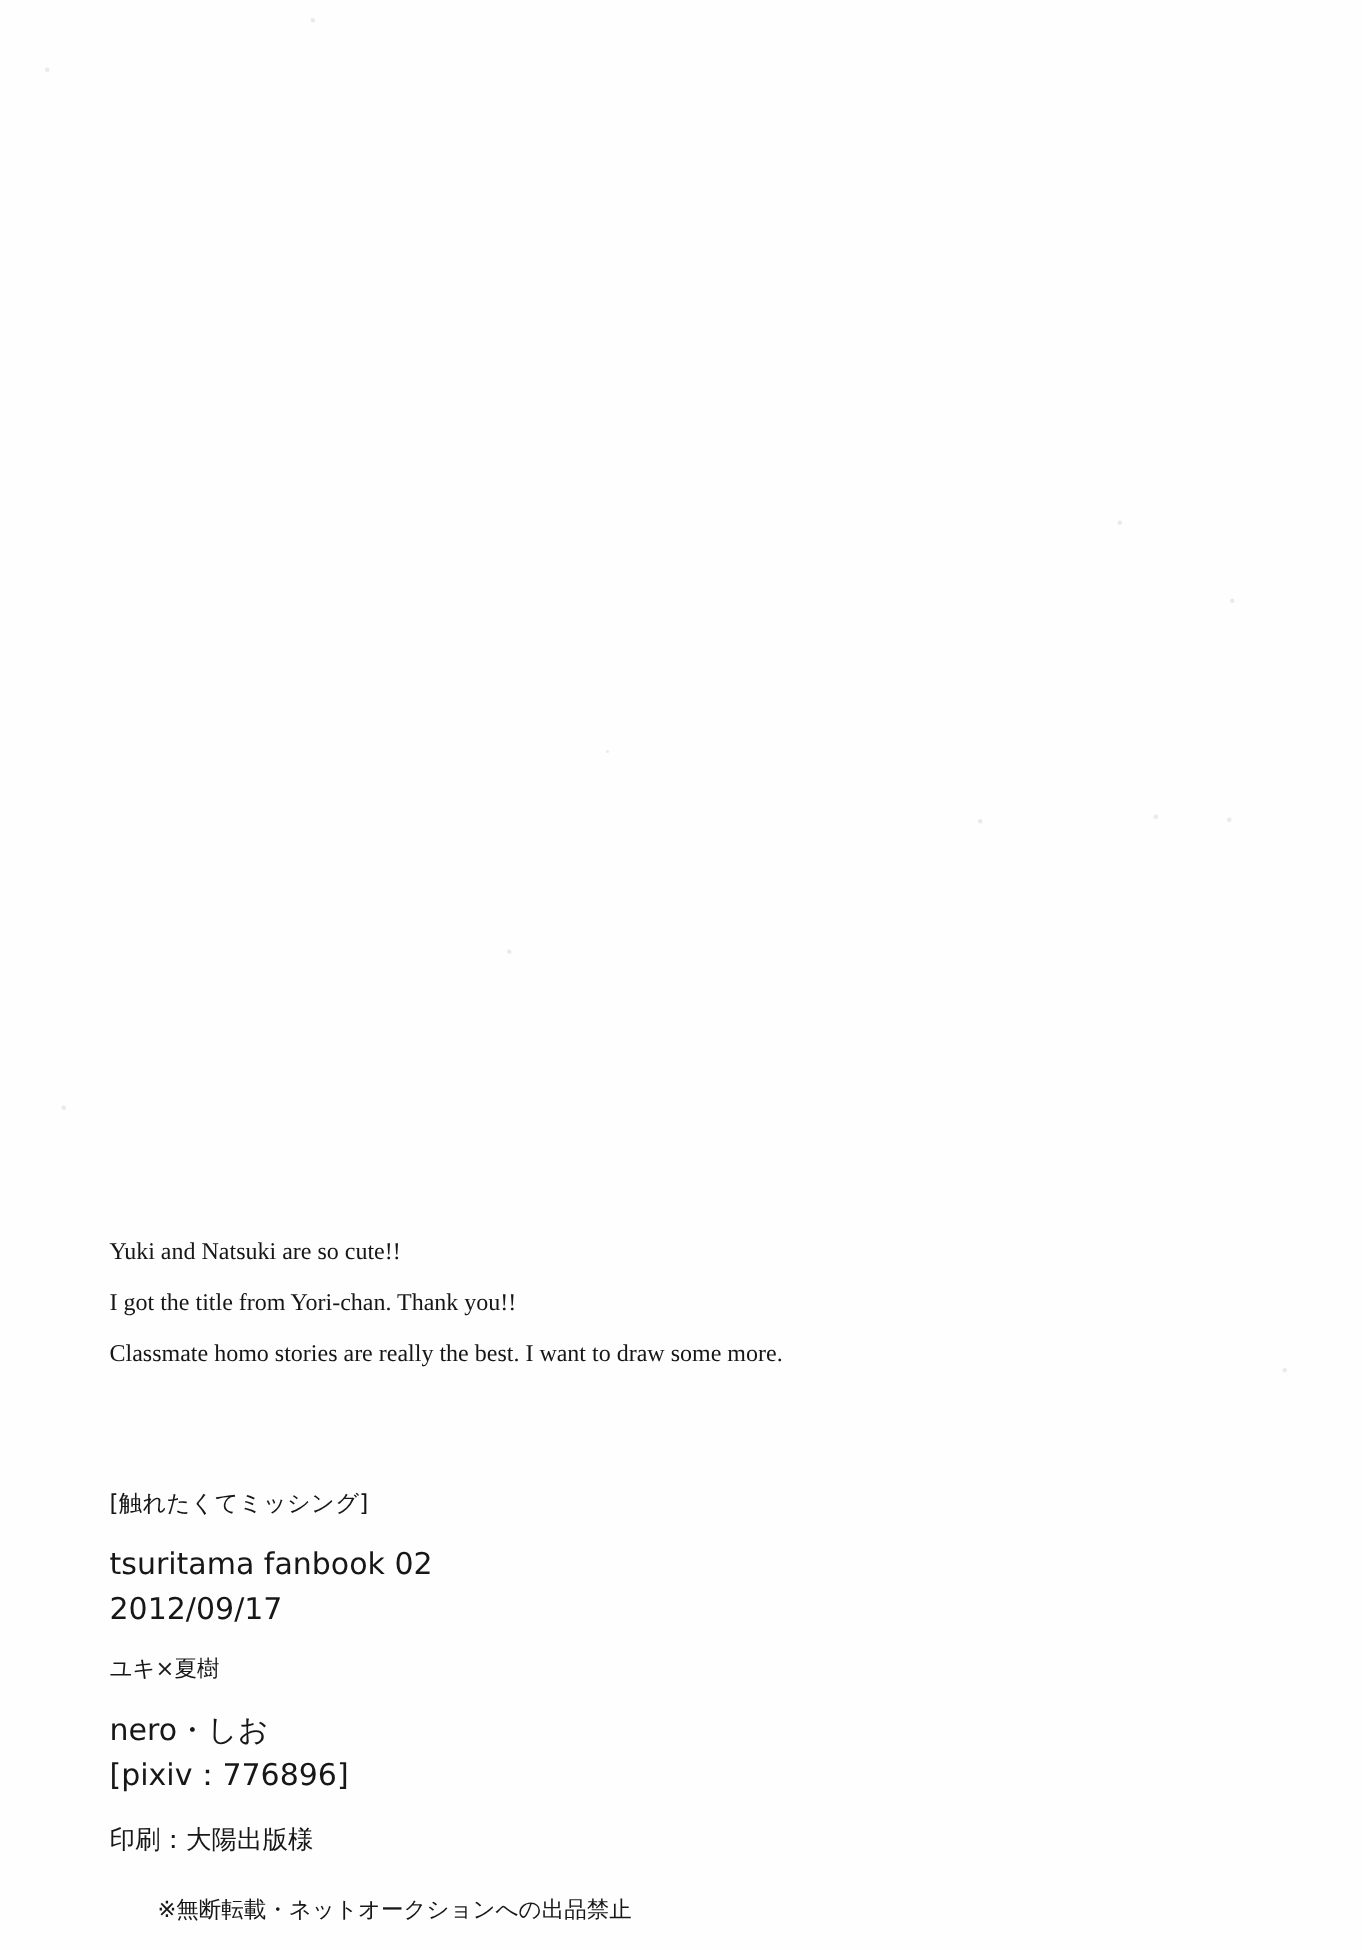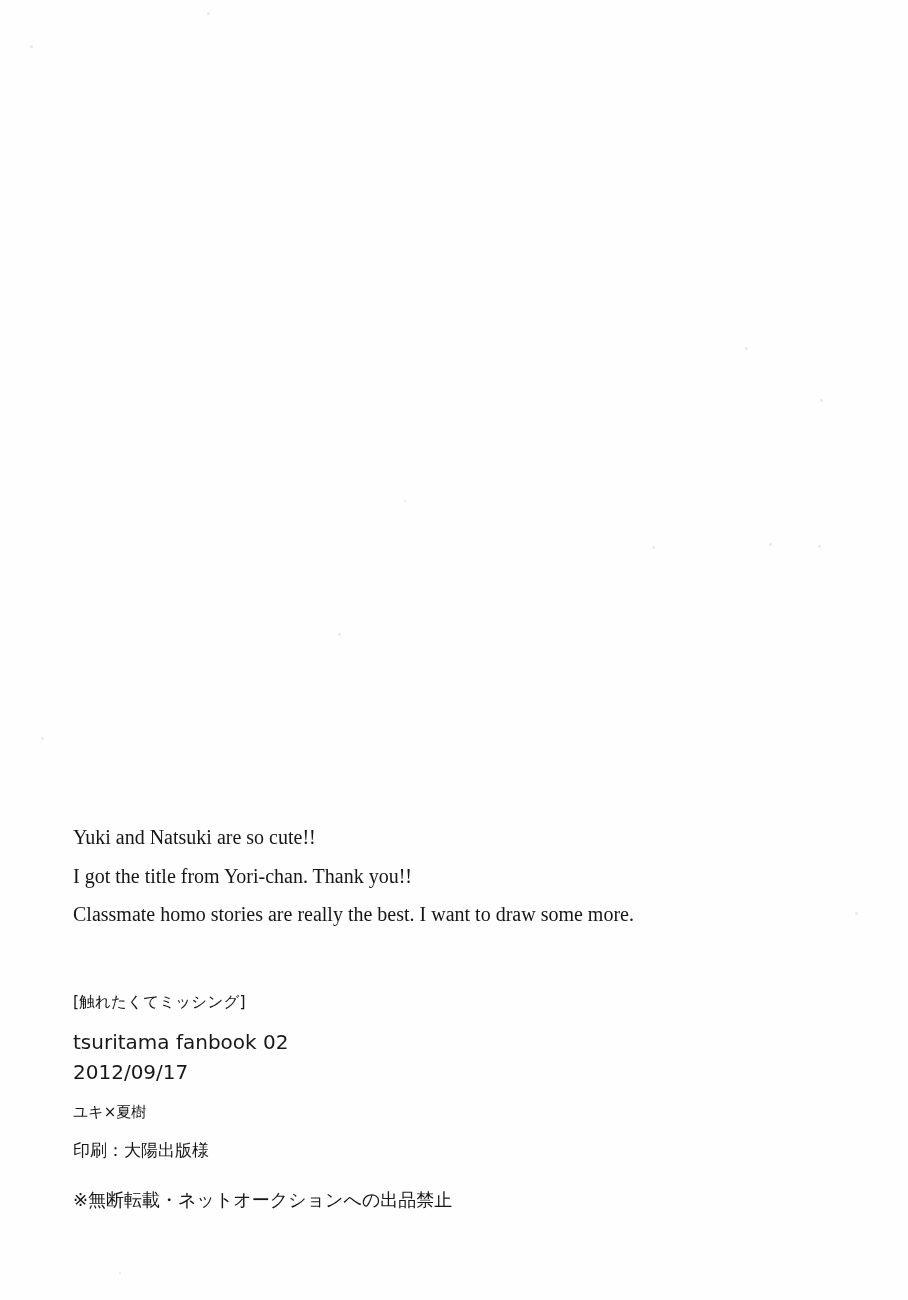--- a/index.html
+++ b/index.html
@@ -31,21 +31,21 @@
 
   .afterword {
     position: absolute;
     left: 73px;
     top: 826px;
     width: 760px;
   }
   .afterword p {
     margin: 0 0 15px 0;
     font-family: "Liberation Serif", serif;
-    font-size: 20px;
+    font-size: 16px;
     line-height: 1.18;
     color: #161616;
     white-space: nowrap;
   }
 
   .colophon {
     position: absolute;
     left: 73px;
     top: 992px;
     width: 760px;
@@ -71,21 +71,22 @@
   }
   .colophon .pairing {
     font-size: 15px;
     margin-bottom: 17px;
   }
   .colophon .printer {
     font-size: 17px;
     margin-bottom: 26px;
   }
   .colophon .notice {
-    font-size: 18px;
+    font-size: 15px;
+    margin-left: 32px;
   }
 </style>
 </head>
 <body>
 
 <div class="page">
 
   <div id="speckles">
       <div class="speck" style="left: 30px; top: 45px; width: 3px; height: 3px;"></div>
       <div class="speck" style="left: 207px; top: 12px; width: 3px; height: 3px;"></div>
@@ -110,19 +111,23 @@
   <div class="colophon">
     <div class="ttl">[触れたくてミッシング]</div>
 
     <div class="blk pair">
       <div>tsuritama fanbook 02</div>
       <div>2012/09/17</div>
     </div>
 
     <div class="pairing">ユキ×夏樹</div>
 
+    <div class="blk pair">
+      <div>nero・しお</div>
+      <div>[pixiv：776896]</div>
+    </div>
 
     <div class="printer">印刷：大陽出版様</div>
 
     <div class="notice">※無断転載・ネットオークションへの出品禁止</div>
   </div>
 
 </div>
 
 </body></html>

